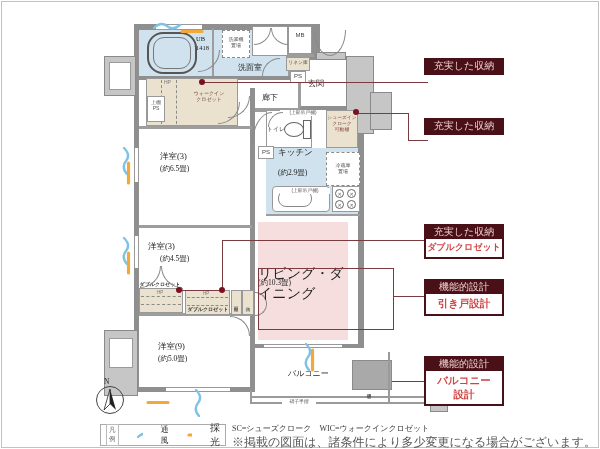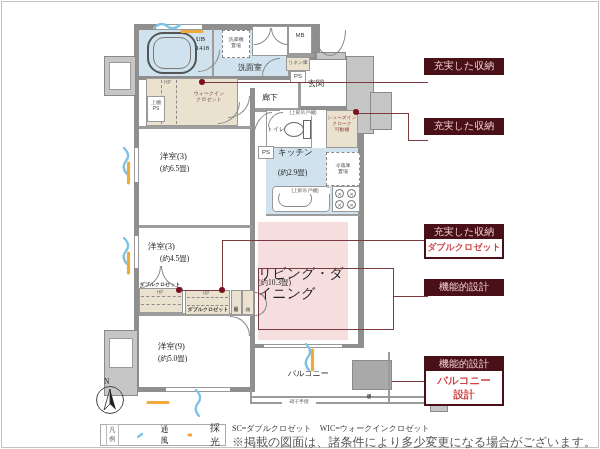--- a/index.html
+++ b/index.html
@@ -253,20 +253,21 @@
 </div>
 <div class="callout" style="top:118px;">
   <div class="callout-h">充実した収納</div>
 </div>
 <div class="callout" style="top:224px;">
   <div class="callout-h">充実した収納</div>
   <div class="callout-b" style="font-size:9px;">ダブルクロゼット</div>
 </div>
 <div class="callout" style="top:279px;">
   <div class="callout-h">機能的設計</div>
+  <div class="callout-b">引き戸設計</div>
 </div>
 <div class="callout" style="top:356px;">
   <div class="callout-h">機能的設計</div>
   <div class="callout-b">バルコニー
 設計</div>
 </div>
 
 <div class="abs" style="left:96px;top:386px;width:28px;height:28px;border:1.2px solid #444;border-radius:50%;box-sizing:border-box;">
   <svg width="26" height="26">
     <polygon points="13,2 19,23 13,17" fill="#222"></polygon>
@@ -280,14 +281,14 @@
   <svg width="24" height="10">
       <path d="M1 7 Q 7 1, 12 6 T 23 5" stroke="#7ec3e6" stroke-width="2.4" fill="none" stroke-linecap="round"></path>
     </svg>
   <span style="font-size:8px;font-family:'Liberation Serif',serif;">通風</span>
   <svg width="22" height="8">
       <path d="M2 4 H 20" stroke="#f2a93b" stroke-width="3.2" stroke-linecap="round"></path>
     </svg>
   <span style="font-size:10px;font-family:'Liberation Serif',serif;">採光</span>
 </div>
 
-<div class="ftr" style="left:232px;top:423px;font-size:8px;">SC=ダブルクロゼット　WIC=ウォークインクロゼット</div>
+<div class="ftr" style="left:232px;top:423px;font-size:8px;">SC=シューズクローク　WIC=ウォークインクロゼット</div>
 <div class="ftr" style="left:232px;top:434px;font-size:12px;color:#555;">※掲載の図面は、諸条件により多少変更になる場合がございます。</div>
 
 </body></html>

